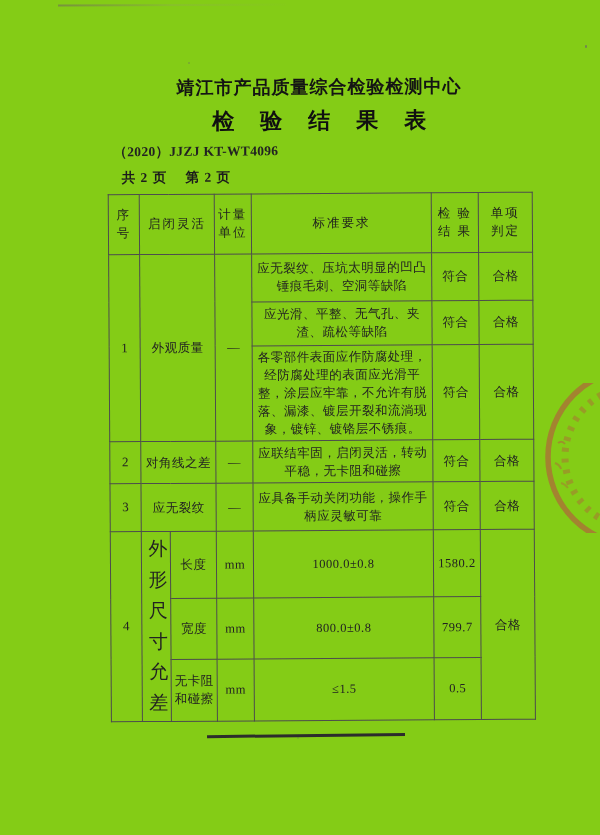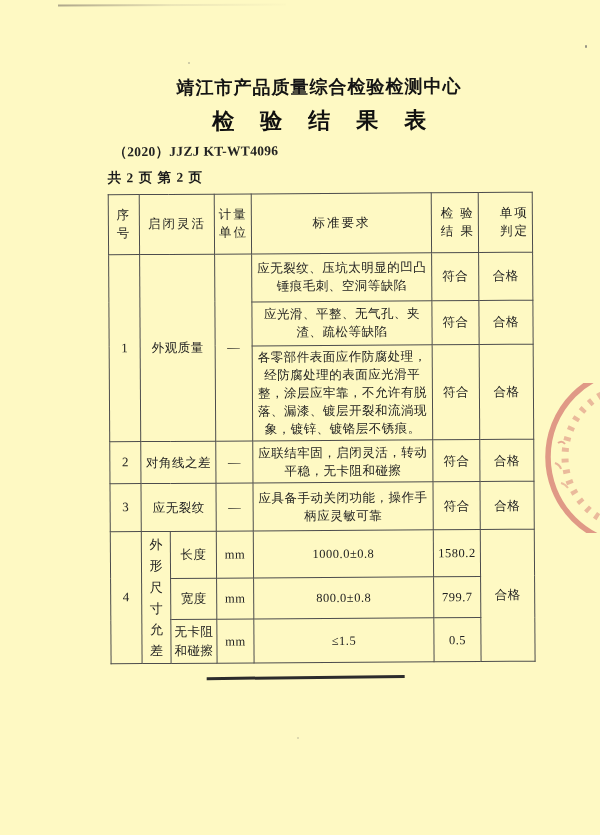--- a/index.html
+++ b/index.html
@@ -4,21 +4,21 @@
 <style>
   html,body{margin:0;padding:0;}
   body{
     width:600px;height:835px;
     background:#ffffff;
     font-family:"Liberation Serif","DejaVu Serif",serif;
     color:#1f1f1f;
     overflow:hidden;
     position:relative;
   }
-  .page{position:absolute;inset:0;background:#fef9c3;}
+  .page{position:absolute;inset:0;background:#84cc16;}
 
   
   .scan-line{
     position:absolute;top:4px;left:58px;width:228px;height:2px;
     background:linear-gradient(to right,rgba(110,100,92,0.55),rgba(150,140,130,0.18),rgba(150,140,130,0.02));
     transform:rotate(-0.25deg);
   }
   .speck{position:absolute;background:#6a6a6a;border-radius:1px;}
   .speck.s1{left:585px;top:45px;width:2px;height:3px;opacity:.7;}
   .speck.s2{left:188px;top:62px;width:2px;height:2px;opacity:.4;}
@@ -40,41 +40,41 @@
   }
   .report-no{
     font-size:13.5px;font-weight:bold;letter-spacing:.3px;
     padding-left:6px;margin-bottom:8px;color:#222;
   }
   .product-row{
     display:flex;justify-content:space-between;align-items:baseline;
     font-size:13.5px;font-weight:bold;margin-bottom:7px;color:#1c1c1c;
   }
   .pageinfo{padding-right:12px;letter-spacing:1px;}
-  .pageinfo span{}
+  .pageinfo span{margin-left:14px;}
 
   table.rt{
     border-collapse:collapse;table-layout:fixed;width:424px;
     font-size:12.5px;color:#222;
   }
   table.rt td{
     border:1px solid #4d4d4d;
     text-align:center;vertical-align:middle;
     padding:2px 3px;line-height:1.45;letter-spacing:.5px;
     overflow:hidden;
   }
   td.std{
     text-align:left;padding:3px 8px 3px 9px;letter-spacing:.8px;
   }
   tr.h td{letter-spacing:2px;color:#1e1e1e;}
-  td .tl{display:block;line-height:1.5;text-align:right;}
+  td .tl{display:block;line-height:1.5;}
   td.hstd{letter-spacing:6px;}
   .vwrap{
     display:inline-block;width:15px;word-break:break-all;
-    line-height:1.62;font-size:13px;letter-spacing:0;text-align:center;
+    line-height:1.62;font-size:19px;letter-spacing:0;text-align:center;
   }
   .seqcell{font-size:13px;}
 
   .end-line{
     margin:13px 0 0 96px;width:198px;height:2.5px;
     background:#2c2c2c;transform:rotate(-0.25deg);
   }
 
   .stamp{
     position:absolute;left:528px;top:383px;width:72px;height:150px;

